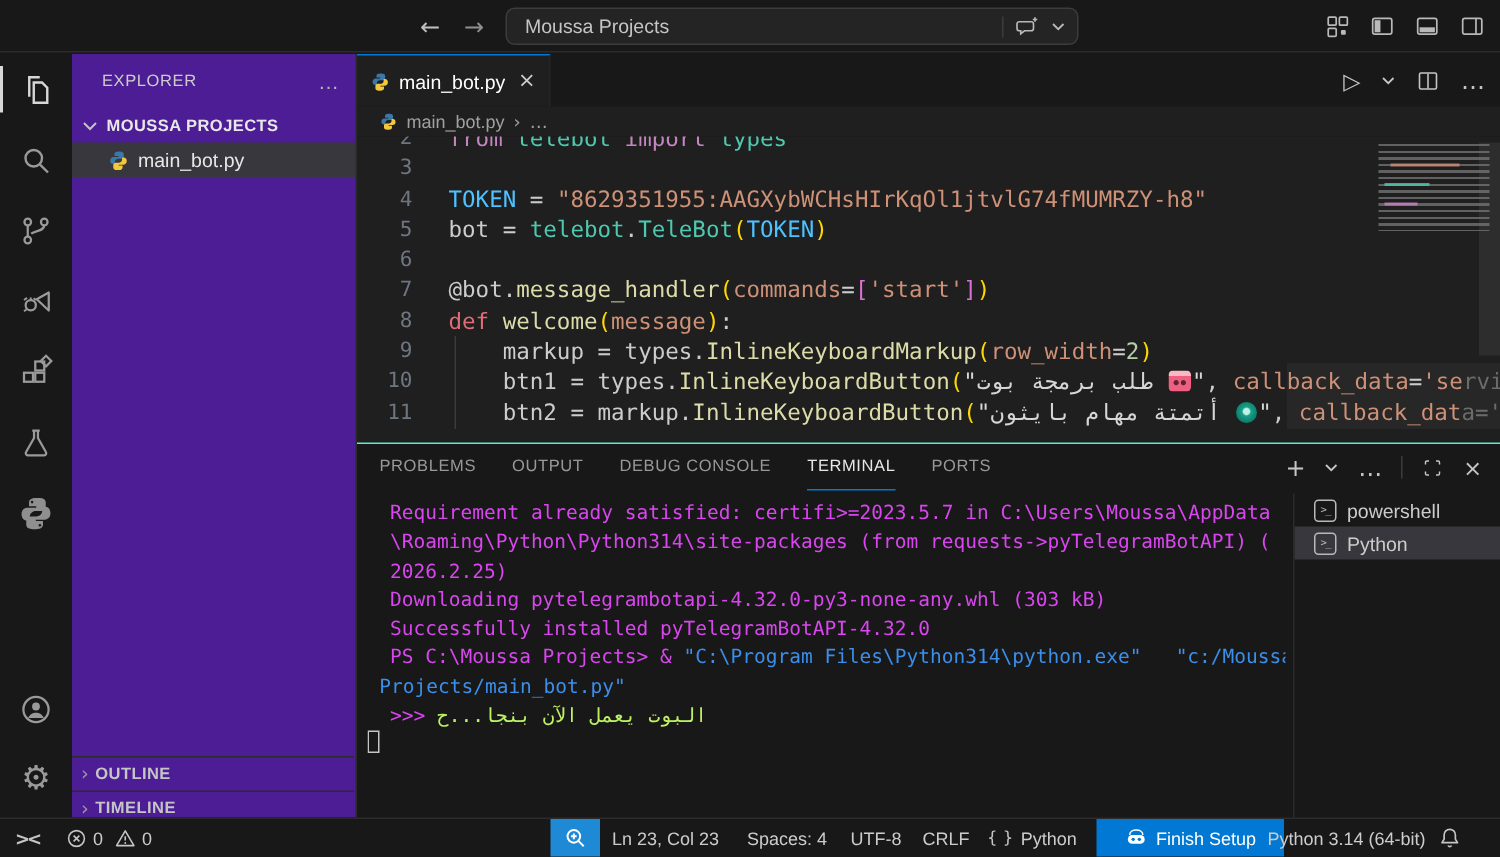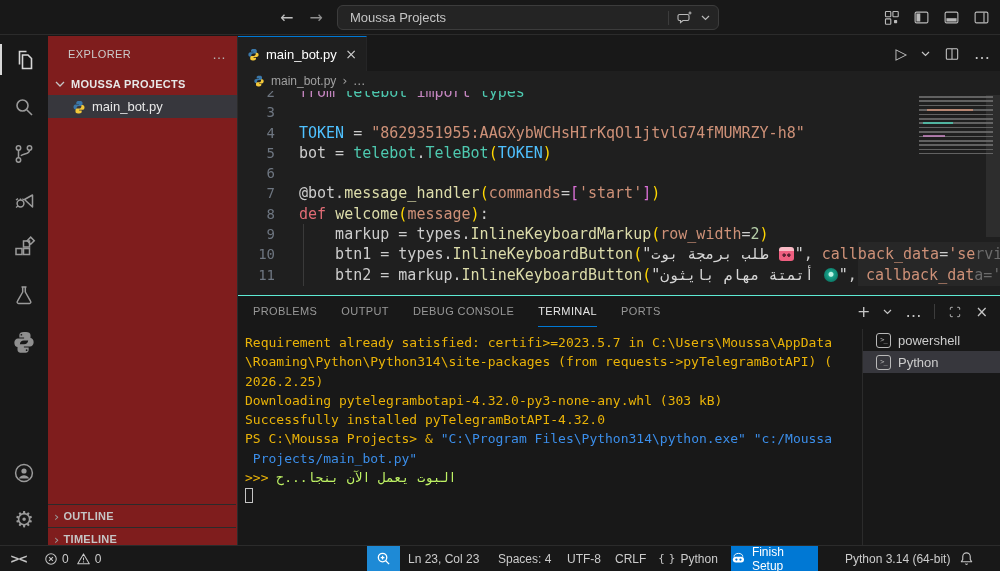--- a/index.html
+++ b/index.html
@@ -18,21 +18,21 @@
   .layout-controls { position:absolute; right:10px; top:0; height:35px; display:flex; align-items:center; gap:13px; }
 
   
   .activitybar { position:absolute; left:0; top:36px; width:48px; height:509px; background:#181818; }
   .ab-item { width:48px; height:47px; display:flex; align-items:center; justify-content:center; position:relative; }
   .ab-item.active::before { content:""; position:absolute; left:0; top:8px; bottom:8px; width:2px; background:#d7d7d7; }
   .ab-bottom { position:absolute; bottom:2px; left:0; width:48px; }
   .gear-glyph { font-size:22px; color:#9a9a9a; line-height:1; }
 
   
-  .sidebar { position:absolute; left:48px; top:36px; width:190px; height:509px; background:#7f1d1d; border-right:1px solid #2b2b2b; }
+  .sidebar { position:absolute; left:48px; top:36px; width:190px; height:509px; background:#4c1d95; border-right:1px solid #2b2b2b; }
   .sb-header { height:36px; display:flex; align-items:center; padding:0 10px 0 20px; font-size:11px; letter-spacing:.4px; color:#cccccc; }
   .sb-header .more { margin-left:auto; font-size:14px; color:#b5b5b5; letter-spacing:1px; }
   .tree-section { height:23px; display:flex; align-items:center; gap:3px; padding-left:4px; font-size:11px; font-weight:700; color:#e7e7e7; letter-spacing:.3px; }
   .file-row { height:23px; display:flex; align-items:center; gap:6px; padding-left:24px; font-size:13px; color:#e7e7e7; background:#37373d; }
   .sb-bottom-row { position:absolute; left:0; right:1px; height:23px; display:flex; align-items:center; gap:4px; padding-left:6px; font-size:11px; font-weight:700; color:#c5c5c5; border-top:1px solid #2b2b2b; letter-spacing:.3px; }
   .row-outline { top:468px; } .row-timeline { top:491px; }
   .chev-r { color:#9a9a9a; font-size:13px; font-weight:400; }
 
   
   .tabbar { position:absolute; left:238px; top:36px; right:0; height:35px; background:#181818; }
@@ -68,37 +68,37 @@
 
   
   .panel { position:absolute; left:238px; top:295px; right:0; height:250px; background:#181818; border-top:1px solid #5eead4; }
   .panel-tabs { height:31px; display:flex; align-items:stretch; padding-left:15px; gap:24px; }
   .ptab { font-size:11px; letter-spacing:.4px; color:#989898; display:flex; align-items:center; border-bottom:1px solid rgba(0,0,0,0); }
   .ptab.active { color:#e7e7e7; border-bottom:1px solid #0078d4; }
   .panel-actions { position:absolute; right:12px; top:0; height:31px; display:flex; align-items:center; gap:13px; color:#c5c5c5; }
   .pa-div { width:1px; height:15px; background:#3c3c3c; }
   .term-out { position:absolute; left:7px; top:37px; width:612px; bottom:0; font-family:"DejaVu Sans Mono",monospace; font-size:13px; overflow:hidden; }
   .term-line { height:19.3px; line-height:19.3px; white-space:pre; }
-  .ts-w { color:#eab308; } .ts-b { color:#3b8eea; }
+  .ts-w { color:#d946ef;margin-left:15px; } .ts-b { color:#3b8eea; }
   .ts-arab { color:#bef264; direction:ltr; unicode-bidi:bidi-override; }
   .ts-cur { display:inline-block; width:8px; height:15px; border:1px solid #c5c5c5; vertical-align:-2px; }
   .term-list { position:absolute; left:624px; top:33px; right:0; bottom:0; border-left:1px solid #2b2b2b; }
   .tl-row { height:22px; display:flex; align-items:center; gap:7px; padding-left:13px; font-size:13px; color:#cccccc; }
   .tl-row.selected { background:#37373d; }
   .term-ico { flex:none; width:15px; height:15px; border:1.2px solid #b9b9b9; border-radius:3px; display:flex; align-items:center; justify-content:center; font-size:7px; color:#b9b9b9; font-family:"DejaVu Sans Mono",monospace; letter-spacing:-1px; }
 
   
   .statusbar { position:absolute; left:0; bottom:0; width:1000px; height:26px; background:#181818; border-top:1px solid #2b2b2b; font-size:12px; color:#cccccc; }
   .sb-item { position:absolute; top:0; height:25px; display:flex; align-items:center; gap:5px; }
   .remote { left:10px; font-weight:700; font-size:12px; letter-spacing:-2px; color:#c5c5c5; }
   .probs { left:44px; gap:4px; }
   .zoom-badge { left:367px; width:33px; background:#1e8ad6; justify-content:center; }
   .pos-cursor { left:408px; } .pos-indent { left:498px; } .pos-enc { left:567px; }
   .pos-eol { left:615px; } .pos-lang { left:658px; }
-  .finish { left:731px; width:87px; background:#0078d4; color:#ffffff; justify-content:center; gap:6px; }
+  .finish { left:731px; width:125px; background:#0078d4; color:#ffffff; justify-content:center; gap:6px; }
   .pos-interp { left:845px; } .pos-bell { left:959px; }
 </style>
 </head>
 <body>
 
 <div class="titlebar">
   <div class="nav-arrows">
     <span class="gl">←</span>
     <span class="gl fwd">→</span>
   </div>

